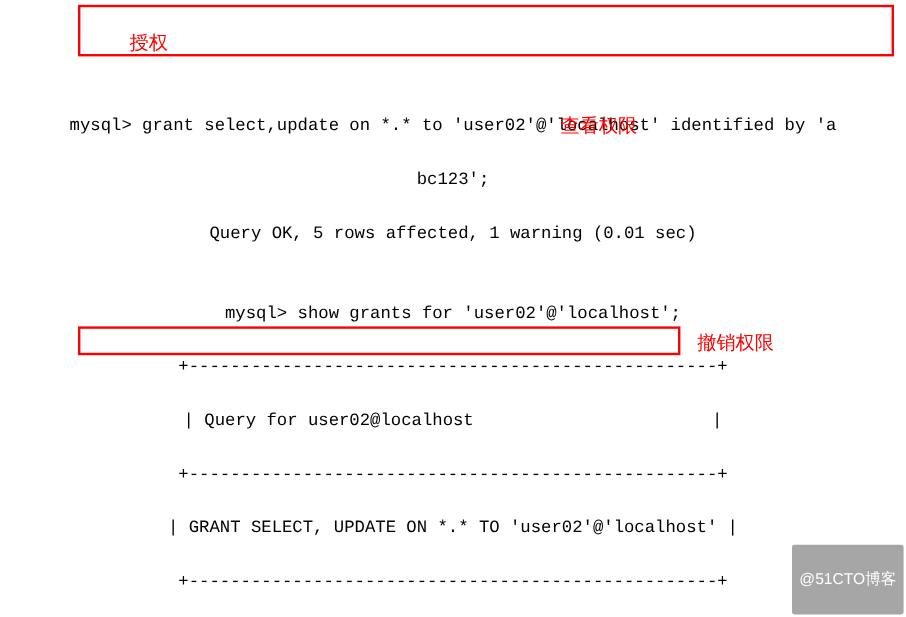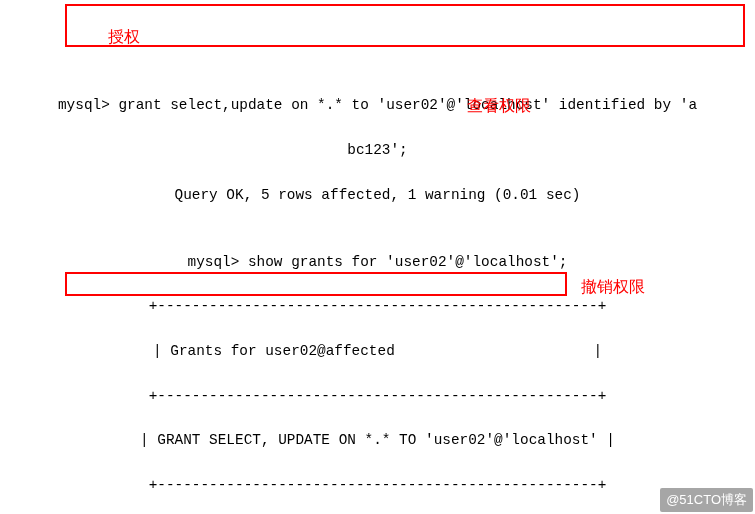--- a/index.html
+++ b/index.html
@@ -31,36 +31,36 @@
       pointer-events: none;
     }
     .watermark {
       position: absolute;
       right: 2px;
       bottom: 2px;
       background: rgba(0,0,0,0.35);
       color: #ffffff;
       font-family: Arial, sans-serif;
       font-size: 13px;
-      padding: 2px 6px;
+      padding: 19px 6px;
       border-radius: 2px;
     }
   </style>
 </head>
 <body>
 
 
 
 <div class="line">mysql&gt; grant select,update on *.* to 'user02'@'localhost' identified by 'a</div>
 <div class="line">bc123';</div>
 <div class="line">Query OK, 5 rows affected, 1 warning (0.01 sec)</div>
 <div class="line"></div>
 <div class="line">mysql&gt; show grants for 'user02'@'localhost';</div>
 <div class="line">+---------------------------------------------------+</div>
-<div class="line">| Grants for user02@affected                       |</div>
+<div class="line">| Query for user02@localhost                       |</div>
 <div class="line">+---------------------------------------------------+</div>
 <div class="line">| GRANT SELECT, UPDATE ON *.* TO 'user02'@'localhost' |</div>
 <div class="line">+---------------------------------------------------+</div>
 
 <div class="line"></div>
 
 
 <div class="line"></div>
 
 

